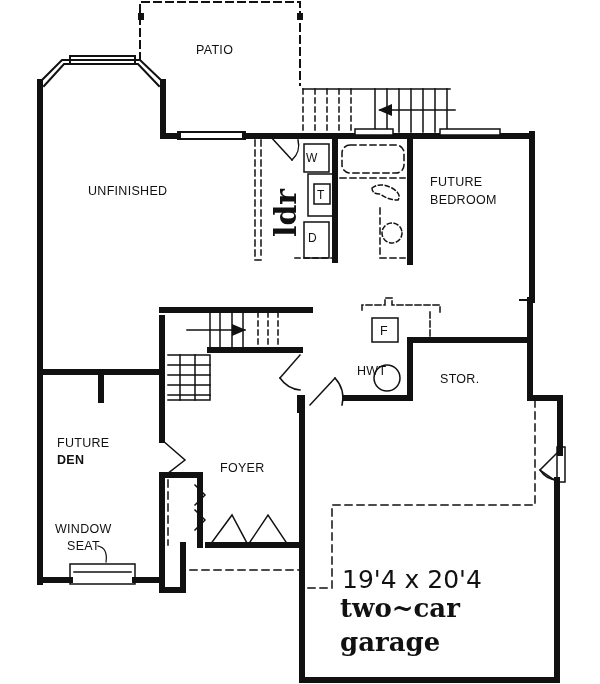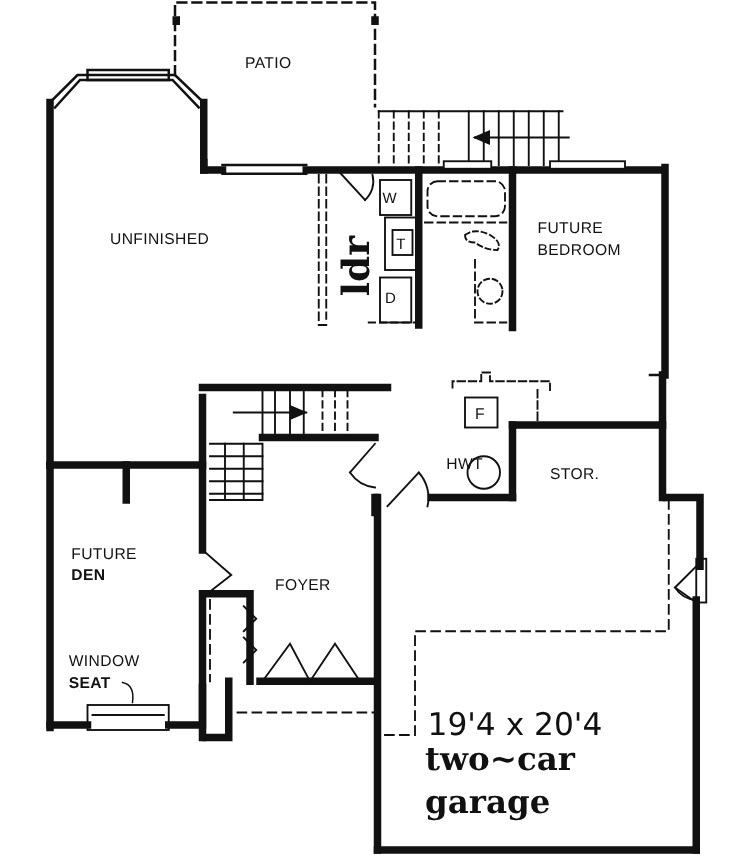--- a/index.html
+++ b/index.html
@@ -149,16 +149,16 @@
 <div class="lbl lbl-sm" style="left:306px;top:151px;">W</div>
 <div class="lbl lbl-sm" style="left:317px;top:188px;">T</div>
 <div class="lbl lbl-sm" style="left:308px;top:231px;">D</div>
 <div class="lbl" style="left:380px;top:324px;">F</div>
 <div class="lbl" style="left:357px;top:364px;">HWT</div>
 <div class="lbl" style="left:440px;top:372px;">STOR.</div>
 <div class="lbl" style="left:57px;top:436px;">FUTURE</div>
 <div class="lbl" style="left:57px;top:453px;font-weight:bold;">DEN</div>
 <div class="lbl" style="left:220px;top:461px;">FOYER</div>
 <div class="lbl" style="left:55px;top:522px;">WINDOW</div>
-<div class="lbl" style="left:55px;top:539px;font-weight:bold;">SEAT</div>
+<div class="lbl" style="left:67px;top:539px;">SEAT</div>
 <div class="dims" style="left:342px;top:565px;">19'4 x 20'4</div>
 <div class="gtitle" style="left:340px;top:593px;">two~car</div>
 <div class="gtitle" style="left:340px;top:627px;">garage</div>
 
 </body></html>

